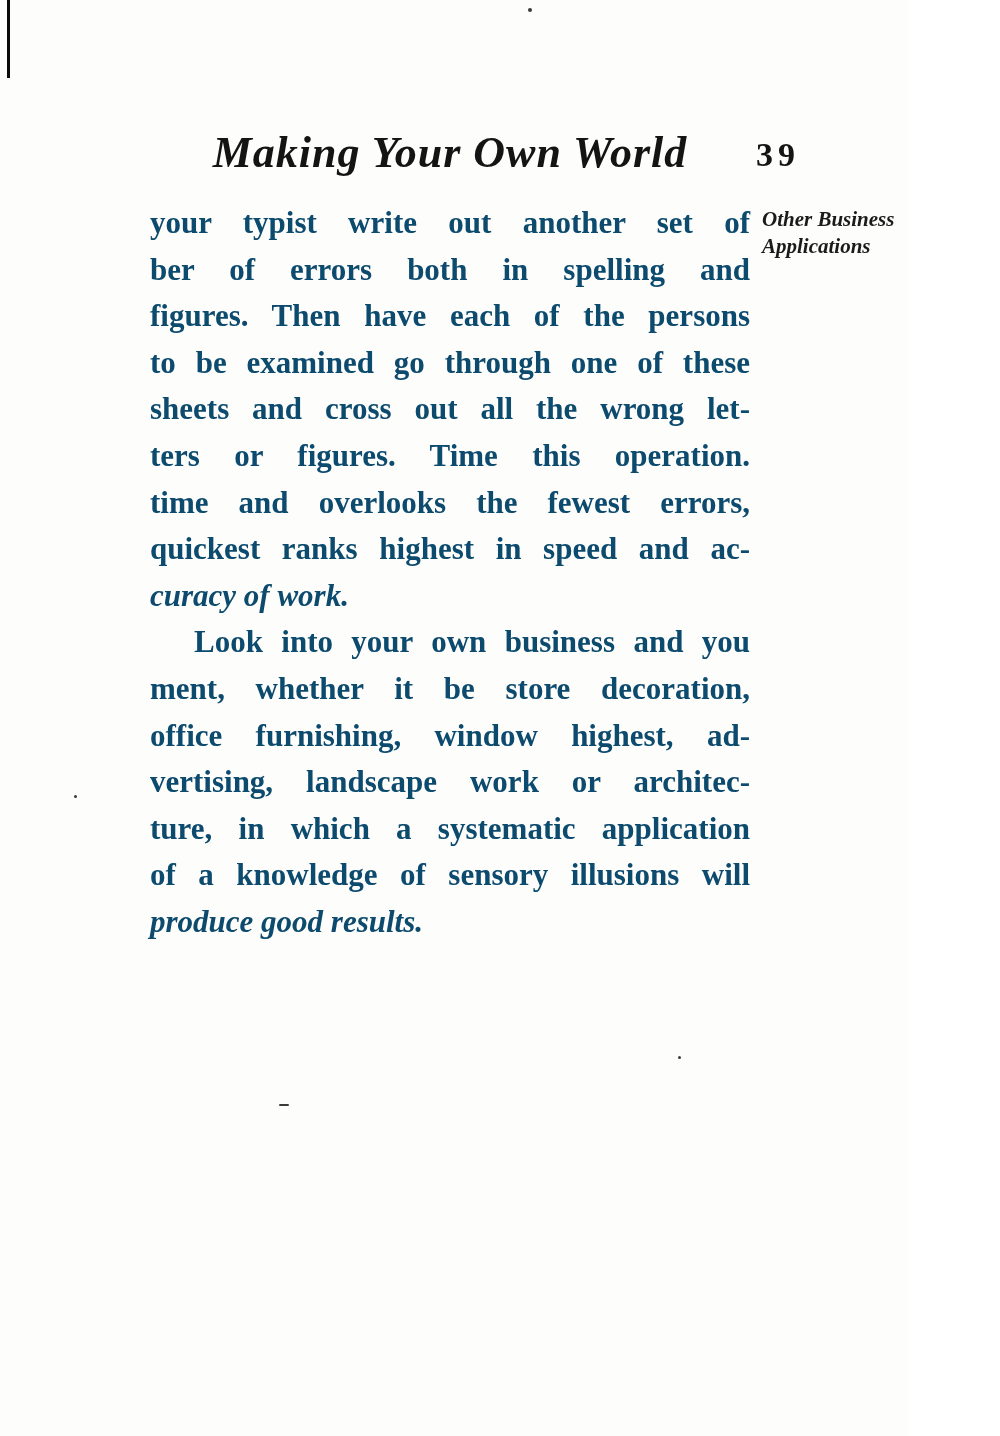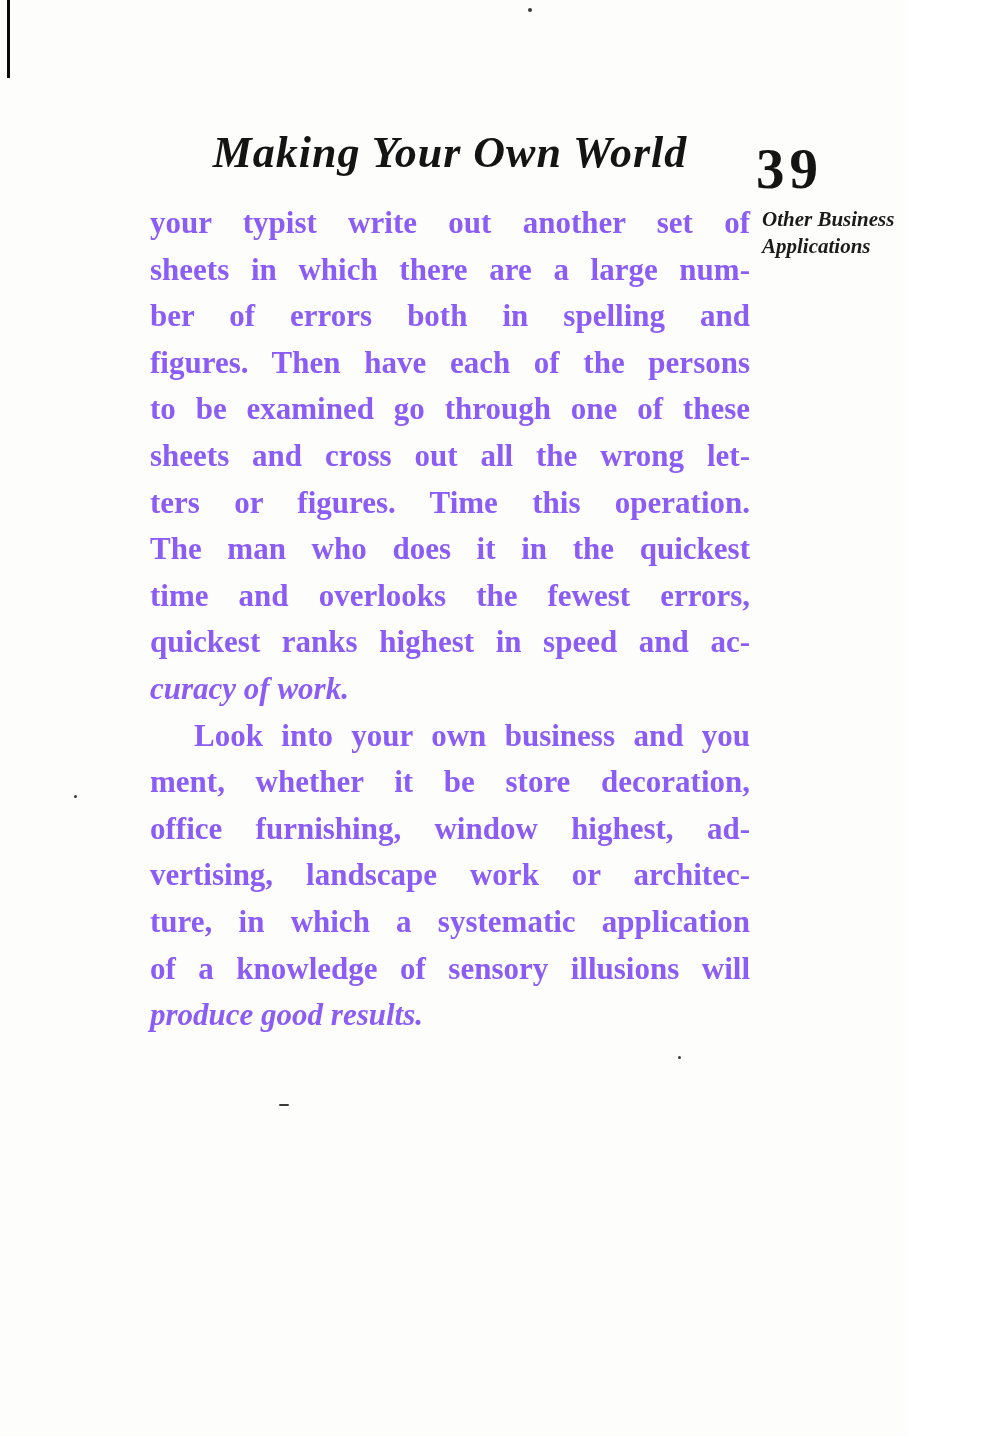--- a/index.html
+++ b/index.html
@@ -46,21 +46,21 @@
     font-style: italic;
     font-weight: 600;
     font-size: 44px;
     letter-spacing: 1px;
     white-space: nowrap;
   }
   .page-number {
     position: absolute;
     left: 756px;
     top: 136px;
-    font-size: 57px;
+    font-size: 34px;
     font-weight: 600;
     letter-spacing: 5px;
   }
   .margin-note {
     position: absolute;
     left: 762px;
     top: 206px;
     width: 210px;
     font-style: italic;
     font-weight: 600;
@@ -69,21 +69,21 @@
     color: #1b1b1b;
   }
   .body-text {
     position: absolute;
     left: 150px;
     top: 200px;
     width: 600px;
     font-size: 31px;
     font-weight: 600;
     line-height: 46.6px;
-    color: #8b5cf6;
+    color: #0c4a6e;
   }
   .line {
     text-align: justify;
     text-align-last: justify;
   }
   .line.last {
     text-align-last: left;
     font-style: italic;
   }
   .line.indent {
@@ -107,27 +107,25 @@
   <div class="page-number">39</div>
 
   <div class="margin-note">
     <div>Other Business</div>
     <div>Applications</div>
   </div>
 
   <div class="body-text">
     <div>
       <div class="line">your typist write out another set of</div>
-      <div class="line">sheets in which there are a large num-</div>
       <div class="line">ber of errors both in spelling and</div>
       <div class="line">figures. Then have each of the persons</div>
       <div class="line">to be examined go through one of these</div>
       <div class="line">sheets and cross out all the wrong let-</div>
       <div class="line">ters or figures. Time this operation.</div>
-      <div class="line">The man who does it in the quickest</div>
       <div class="line">time and overlooks the fewest errors,</div>
       <div class="line">quickest ranks highest in speed and ac-</div>
       <div class="line last">curacy of work.</div>
     </div>
     <div>
       <div class="line indent">Look into your own business and you</div>
       <div class="line">ment, whether it be store decoration,</div>
       <div class="line">office furnishing, window highest, ad-</div>
       <div class="line">vertising, landscape work or architec-</div>
       <div class="line">ture, in which a systematic application</div>

